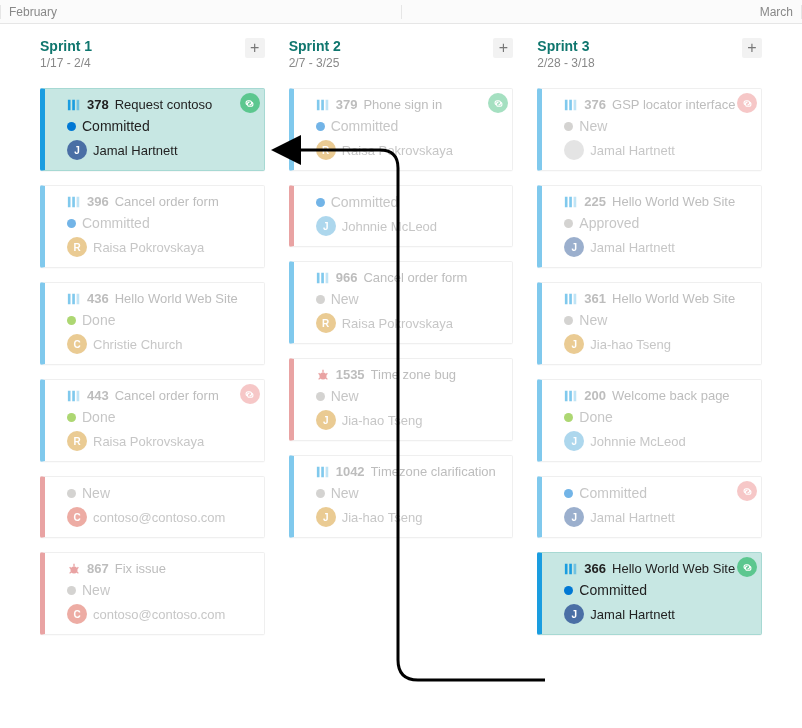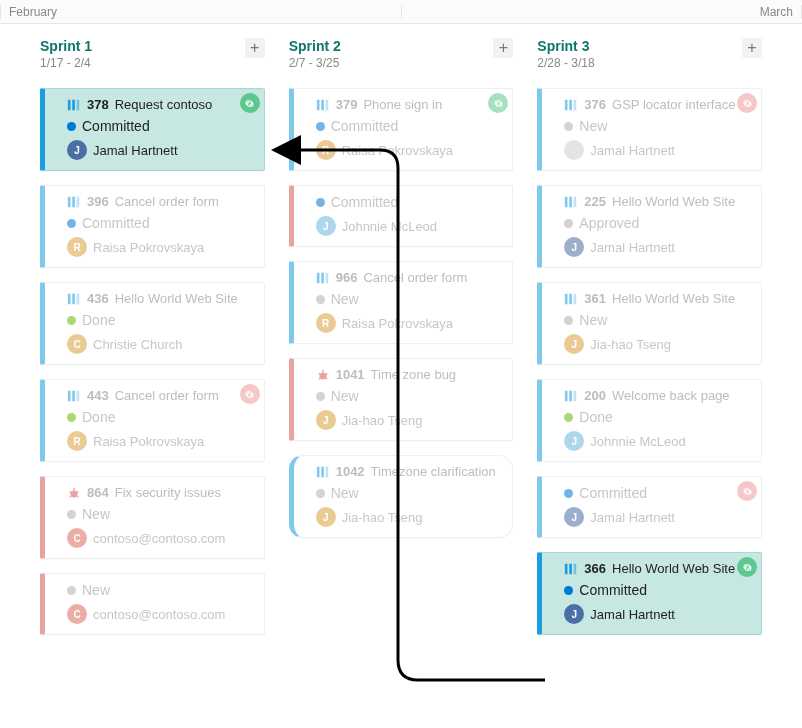--- a/index.html
+++ b/index.html
@@ -198,42 +198,42 @@
         <div class="row2">
           <span class="dot" style="background:#6bb700"></span>
           <span class="state-txt">Done</span>
         </div>
         <div class="row3">
           <div class="avatar" style="background:#d9a13b">R</div>
           <span class="assignee-name">Raisa Pokrovskaya</span>
         </div>
       </div>
       <div class="card dimmed" style="border-left-color: rgb(216, 89, 89);">
+        <div class="row2">
+          <span class="dot" style="background:#b2b0ad"></span>
+          <span class="state-txt">New</span>
+        </div>
+        <div class="row3">
+          <div class="avatar" style="background:#e06a5a">C</div>
+          <span class="assignee-name">contoso@contoso.com</span>
+        </div>
+      </div>
+      <div class="card dimmed" style="border-left-color: rgb(216, 89, 89);">
         <div class="row1">
           <svg class="wi-icon" viewBox="0 0 16 16">
             <circle class="wi-bug" cx="8" cy="9" r="4"></circle>
             <line x1="8" y1="2" x2="8" y2="5" stroke="#d85959" stroke-width="1.5"></line>
             <line x1="3" y1="6" x2="5" y2="8" stroke="#d85959" stroke-width="1.5"></line>
             <line x1="13" y1="6" x2="11" y2="8" stroke="#d85959" stroke-width="1.5"></line>
             <line x1="3" y1="13" x2="5" y2="11" stroke="#d85959" stroke-width="1.5"></line>
             <line x1="13" y1="13" x2="11" y2="11" stroke="#d85959" stroke-width="1.5"></line>
           </svg>
-          <span class="wid">864</span>
-          <span class="title">Fix security issues</span>
-        </div>
-        <div class="row2">
-          <span class="dot" style="background:#b2b0ad"></span>
-          <span class="state-txt">New</span>
-        </div>
-        <div class="row3">
-          <div class="avatar" style="background:#e06a5a">C</div>
-          <span class="assignee-name">contoso@contoso.com</span>
-        </div>
-      </div>
-      <div class="card dimmed" style="border-left-color: rgb(216, 89, 89);">
+          <span class="wid">867</span>
+          <span class="title">Fix issue</span>
+        </div>
         <div class="row2">
           <span class="dot" style="background:#b2b0ad"></span>
           <span class="state-txt">New</span>
         </div>
         <div class="row3">
           <div class="avatar" style="background:#e06a5a">C</div>
           <span class="assignee-name">contoso@contoso.com</span>
         </div>
       </div>
     </div>
@@ -301,33 +301,33 @@
       <div class="card dimmed" style="border-left-color: rgb(216, 89, 89);">
         <div class="row1">
           <svg class="wi-icon" viewBox="0 0 16 16">
             <circle class="wi-bug" cx="8" cy="9" r="4"></circle>
             <line x1="8" y1="2" x2="8" y2="5" stroke="#d85959" stroke-width="1.5"></line>
             <line x1="3" y1="6" x2="5" y2="8" stroke="#d85959" stroke-width="1.5"></line>
             <line x1="13" y1="6" x2="11" y2="8" stroke="#d85959" stroke-width="1.5"></line>
             <line x1="3" y1="13" x2="5" y2="11" stroke="#d85959" stroke-width="1.5"></line>
             <line x1="13" y1="13" x2="11" y2="11" stroke="#d85959" stroke-width="1.5"></line>
           </svg>
-          <span class="wid">1041</span>
+          <span class="wid">1535</span>
           <span class="title">Time zone bug</span>
         </div>
         <div class="row2">
           <span class="dot" style="background:#b2b0ad"></span>
           <span class="state-txt">New</span>
         </div>
         <div class="row3">
           <div class="avatar" style="background:#d9a13b">J</div>
           <span class="assignee-name">Jia-hao Tseng</span>
         </div>
       </div>
-      <div class="card dimmed" style="border-left-color: rgb(26, 157, 224); border-radius: 14px;">
+      <div class="card dimmed" style="border-left-color: rgb(26, 157, 224);">
         <div class="row1">
           <svg class="wi-icon" viewBox="0 0 16 16">
             <rect class="wi-pbi" x="1" y="2" width="3" height="12"></rect>
             <rect class="wi-pbi" x="6" y="2" width="3" height="12"></rect>
             <rect class="wi-pbi" x="11" y="2" width="3" height="12" opacity="0.5"></rect>
           </svg>
           <span class="wid">1042</span>
           <span class="title">Timezone clarification</span>
         </div>
         <div class="row2">

